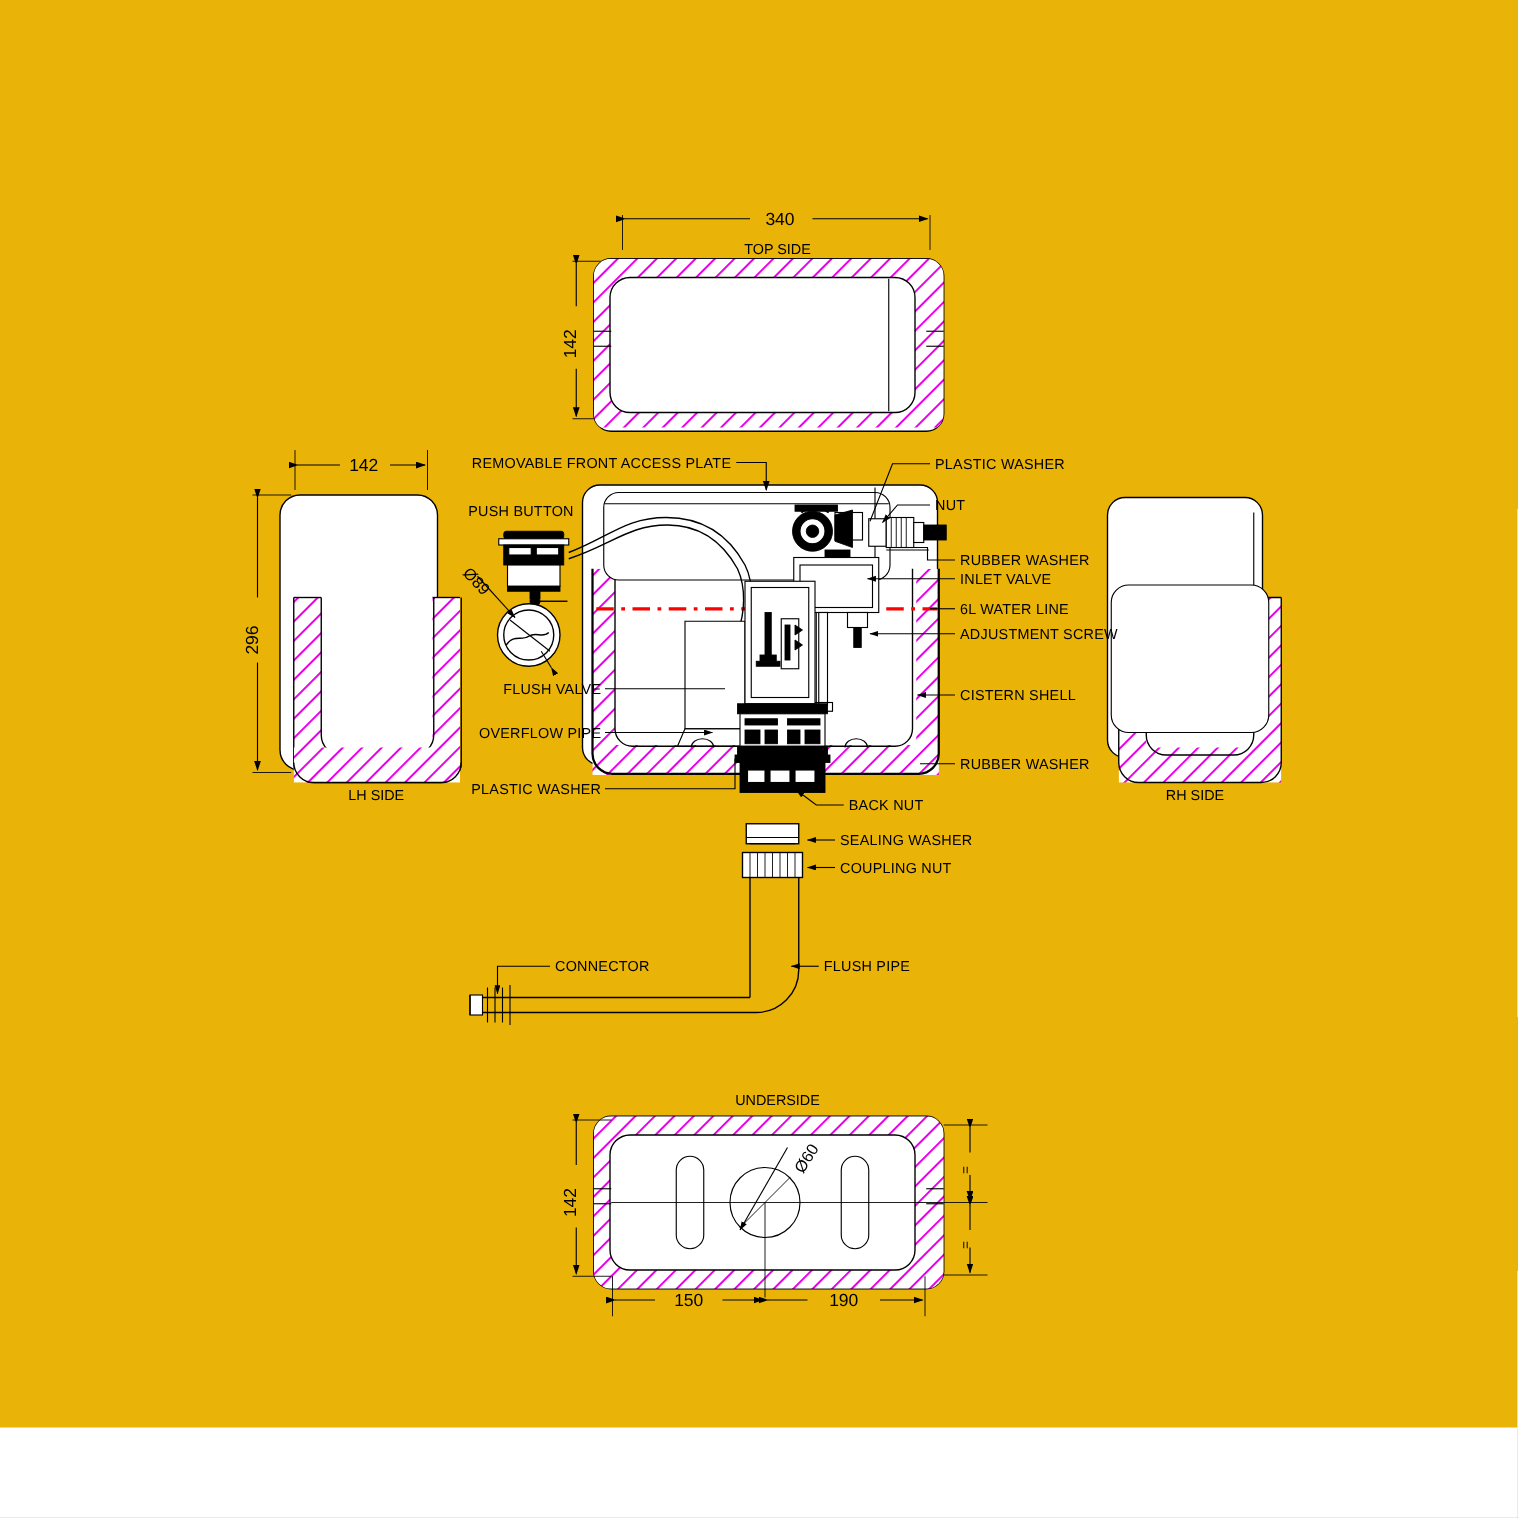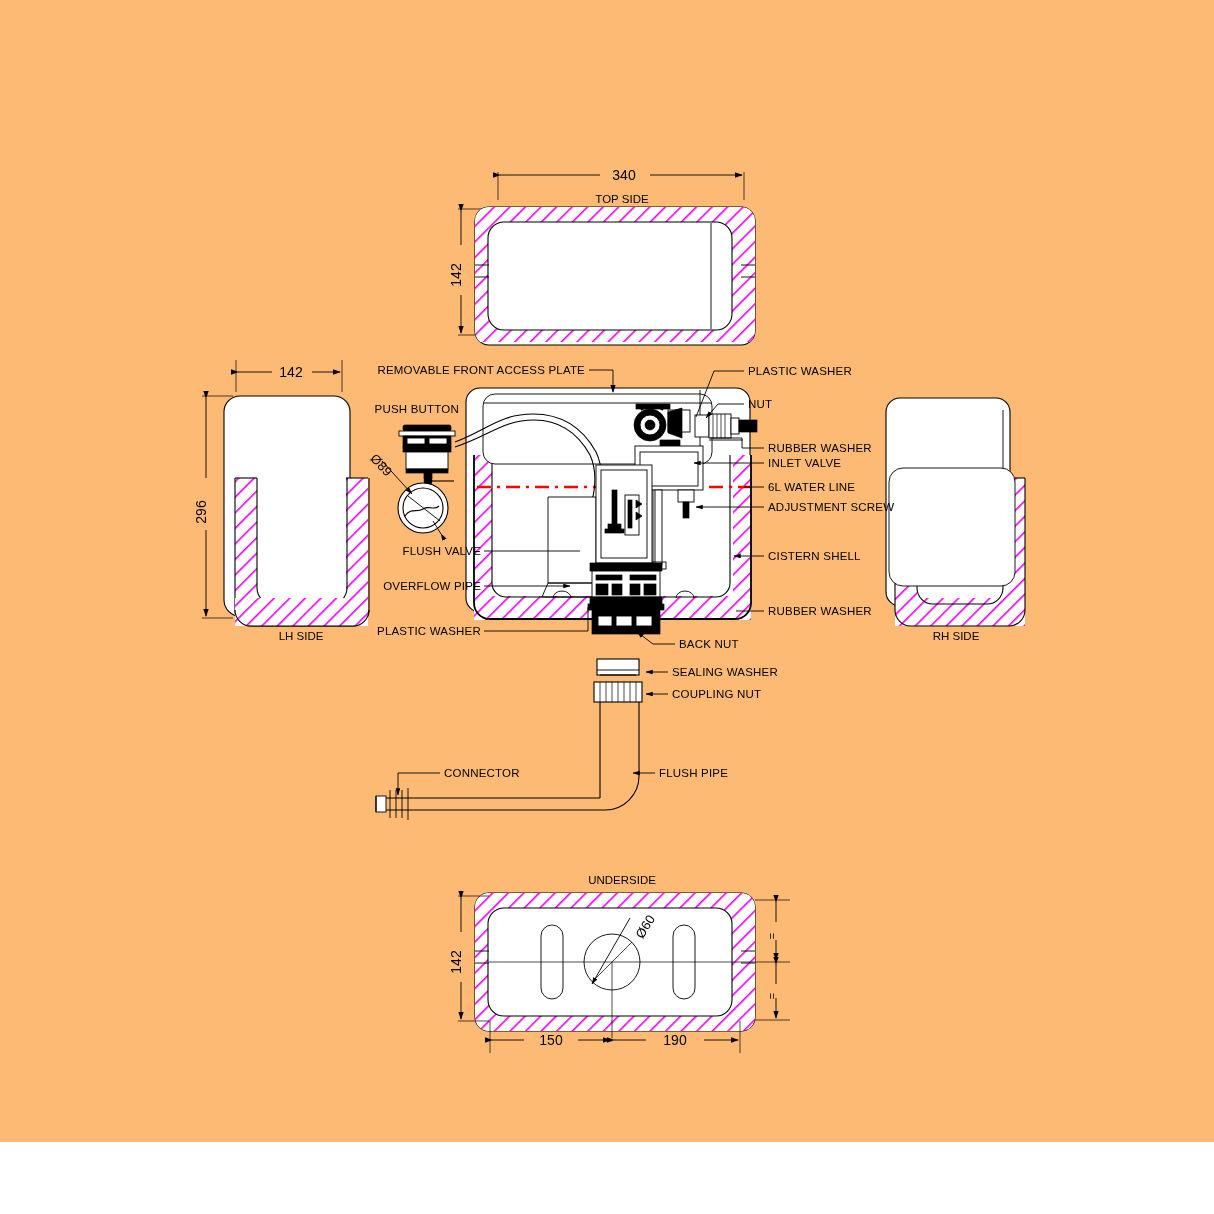--- a/index.html
+++ b/index.html
@@ -1,17 +1,17 @@
 <!DOCTYPE html>
 <html><head>
 <meta charset="utf-8">
 <style>
   html,body{margin:0;padding:0;background:#ffffff;}
   body{width:1214px;height:1214px;overflow:hidden;font-family:"Liberation Sans",sans-serif;}
-  #stage{position:relative;width:1214px;height:1142px;background:#fdba74;}
+  #stage{position:relative;width:1214px;height:1142px;background:#eab308;}
   svg#dwg{position:absolute;left:0;top:0;width:1214px;height:1214px;display:block;}
   .lbl{font-family:"Liberation Sans",sans-serif;font-size:11.5px;fill:#000;letter-spacing:.2px;}
   .lbl-r{text-anchor:start;}
   .lbl-l{text-anchor:end;}
   .dim{font-family:"Liberation Sans",sans-serif;font-size:14px;fill:#000;text-anchor:middle;}
   .viewname{font-family:"Liberation Sans",sans-serif;font-size:11.5px;fill:#000;text-anchor:middle;}
   .ln{stroke:#000;fill:none;stroke-width:1.1;}
   .ln-thin{stroke:#000;fill:none;stroke-width:0.9;}
   .ln-thick{stroke:#000;fill:none;stroke-width:1.8;}
   .ln-hair{stroke:#000;fill:none;stroke-width:0.7;}

